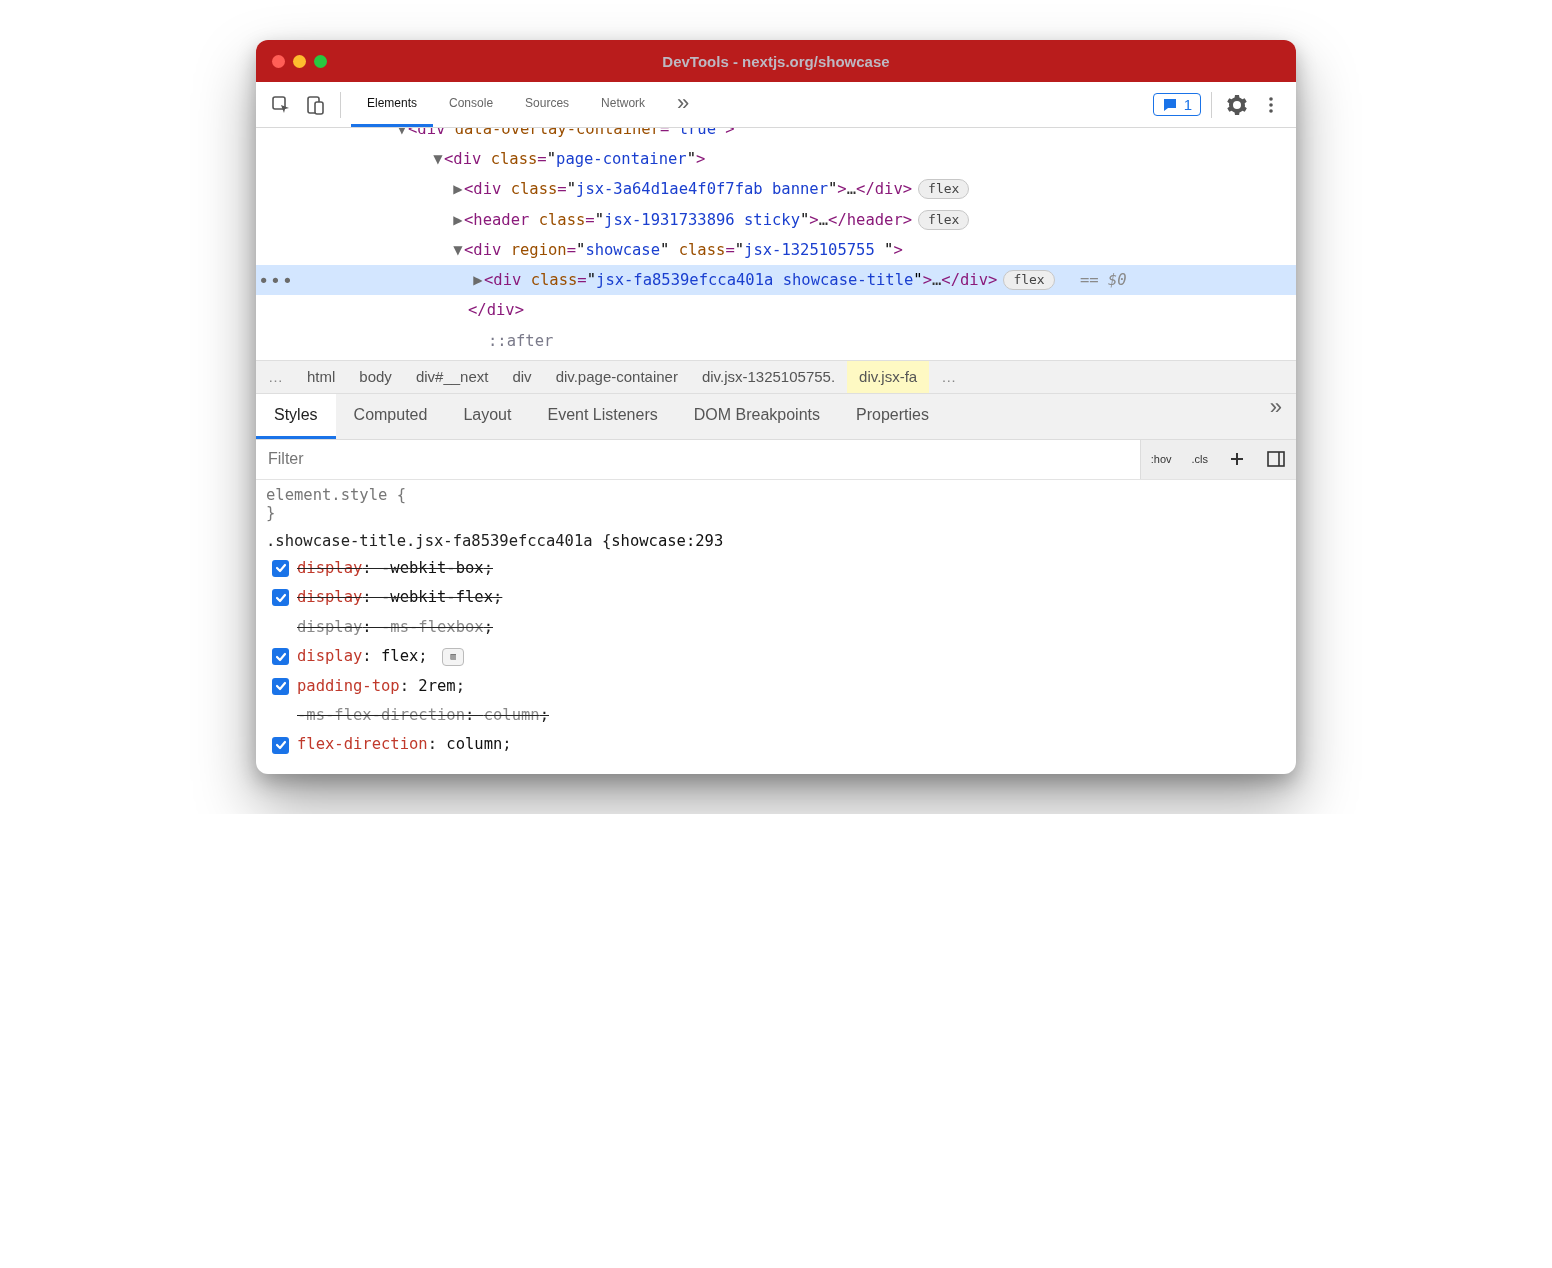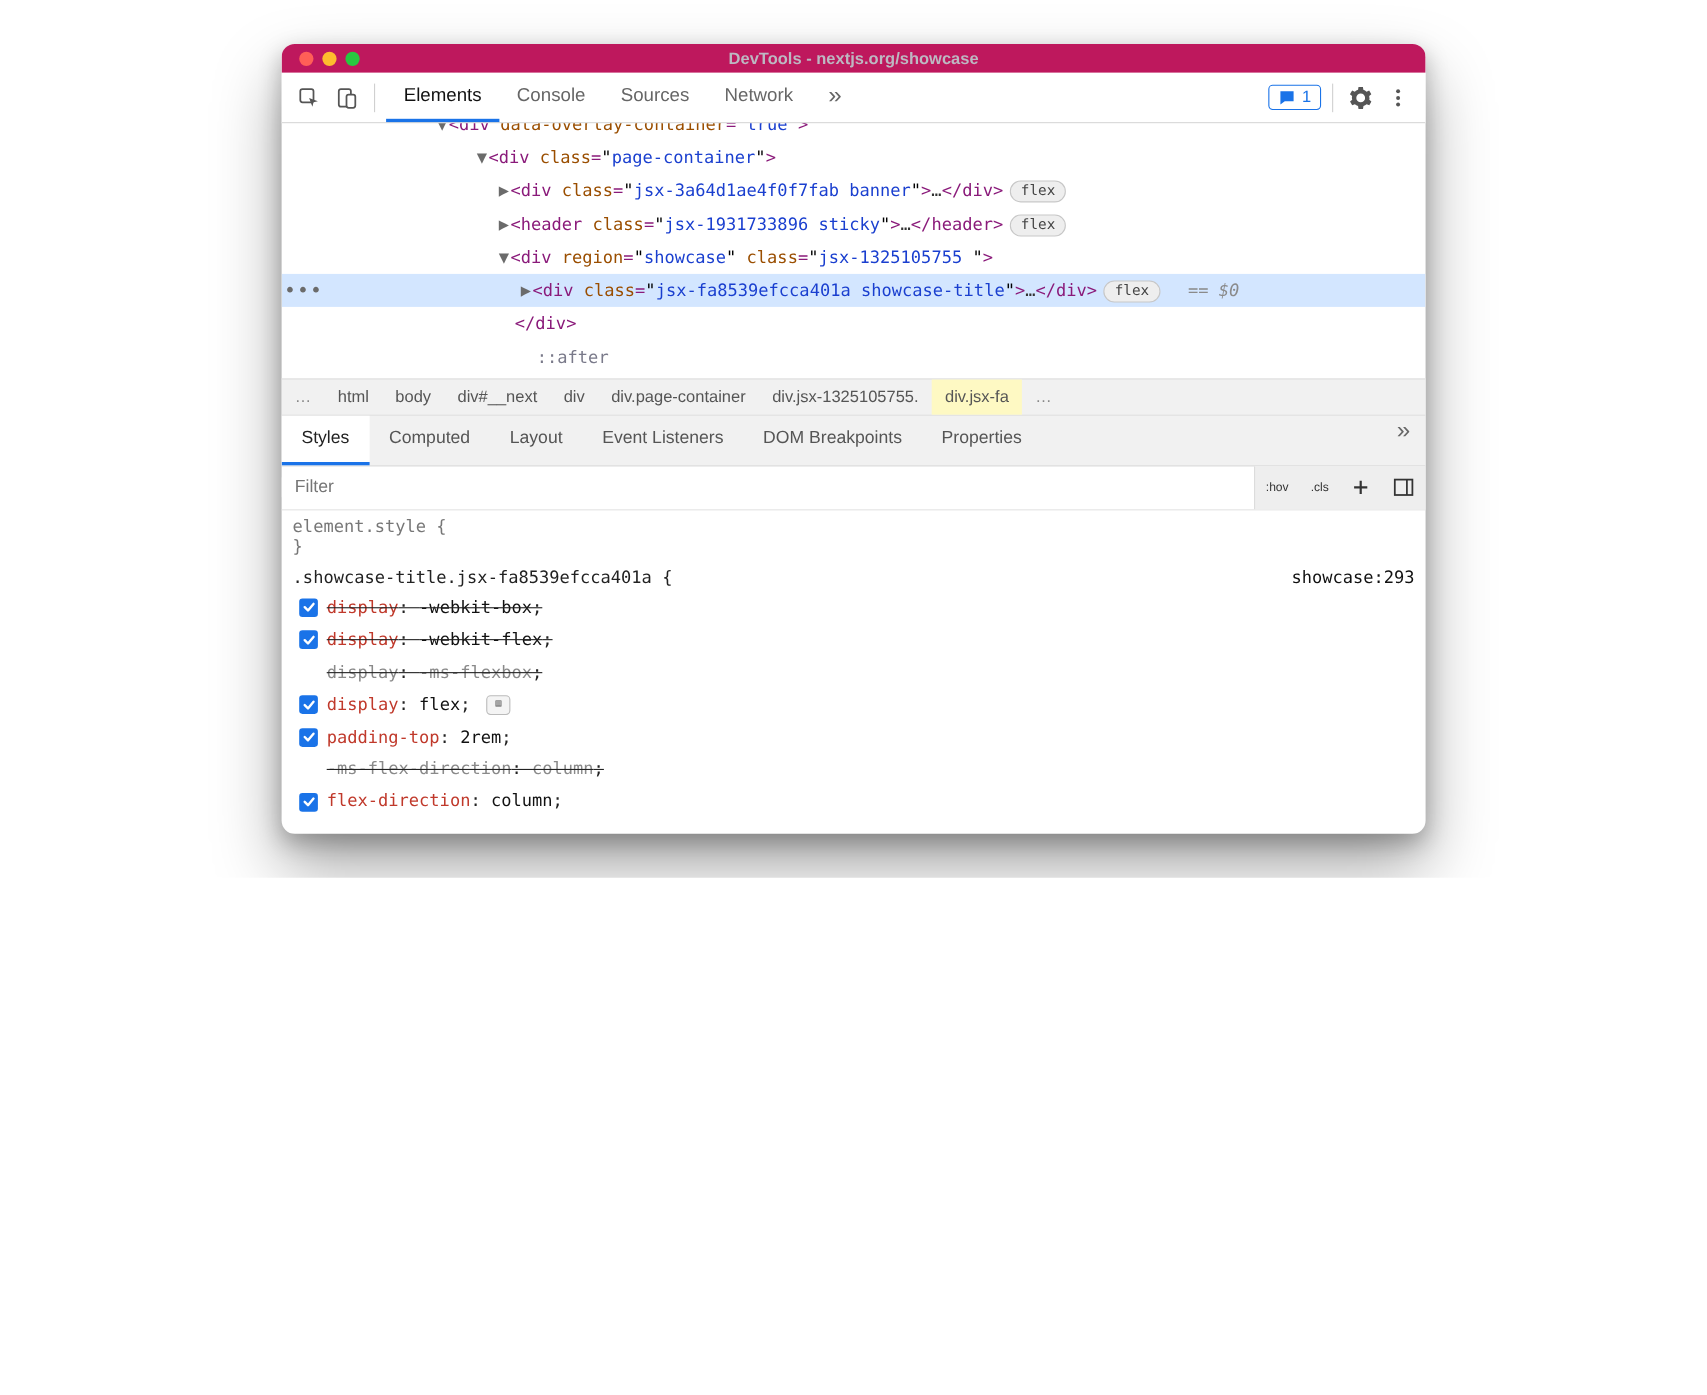--- a/index.html
+++ b/index.html
@@ -13,22 +13,22 @@
     padding: 40px;
   }
   .window {
     width: 1040px;
     border-radius: 12px;
     overflow: hidden;
     box-shadow: 0 30px 60px rgba(0,0,0,0.35), 0 8px 20px rgba(0,0,0,0.25);
     background: #fff;
   }
   .titlebar {
-    height: 26px;
-    background: #be185d;
+    height: 42px;
+    background: #b91c1c;
     display: flex;
     align-items: center;
     position: relative;
   }
   .traffic {
     display: flex;
     gap: 8px;
     padding-left: 16px;
   }
   .dot { width: 13px; height: 13px; border-radius: 50%; }
@@ -58,21 +58,21 @@
     display: flex; align-items: center; justify-content: center;
     color: #555;
     border-radius: 4px;
   }
   .vsep { width: 1px; height: 26px; background: #d0d0d0; margin: 0 6px; }
   .tabs { display:flex; align-items:center; height:100%; }
   .tab {
     padding: 0 16px;
     height: 100%;
     display:flex; align-items:center;
-    font-size: 17px;
+    font-size: 12px;
     color: #666;
     cursor: pointer;
     border-bottom: 3px solid transparent;
   }
   .tab.active { color:#111; font-weight:500; border-bottom-color:#1a73e8; }
   .spacer { flex:1; }
   .issue-badge {
     display:flex; align-items:center; gap:6px;
     border:1px solid #1a73e8; border-radius:4px;
     padding: 2px 8px;
@@ -154,21 +154,21 @@
   .ft { padding:0 10px; display:flex; align-items:center; color:#333; font-family:Liberation Sans, sans-serif; font-size:11px; cursor:pointer;}
   .ft.icon svg { display:block; }
 
   .styles {
     font-family: Menlo, Consolas, monospace;
     font-size: 15.5px;
     padding: 6px 10px 14px 10px;
     color:#222;
   }
   .rule-header { color:#777; }
-  .rule2 { display:flex; justify-content:space-between; align-items:baseline; margin-top:10px; }
+  .rule2 { display:flex; align-items:baseline; margin-top:10px; }
   .src { color:#111; }
   .decls { margin-top:4px; }
   .decl { display:flex; align-items:center; gap:8px; line-height:1.9; padding-left:6px;}
   .cb {
     width:17px; height:17px; border-radius:3px; background:#1a73e8;
     display:flex; align-items:center; justify-content:center; flex-shrink:0;
   }
   .cb svg { display:block; }
   .cb-spacer { width:17px; height:17px; flex-shrink:0; }
   .prop { color:#c0392b; }

